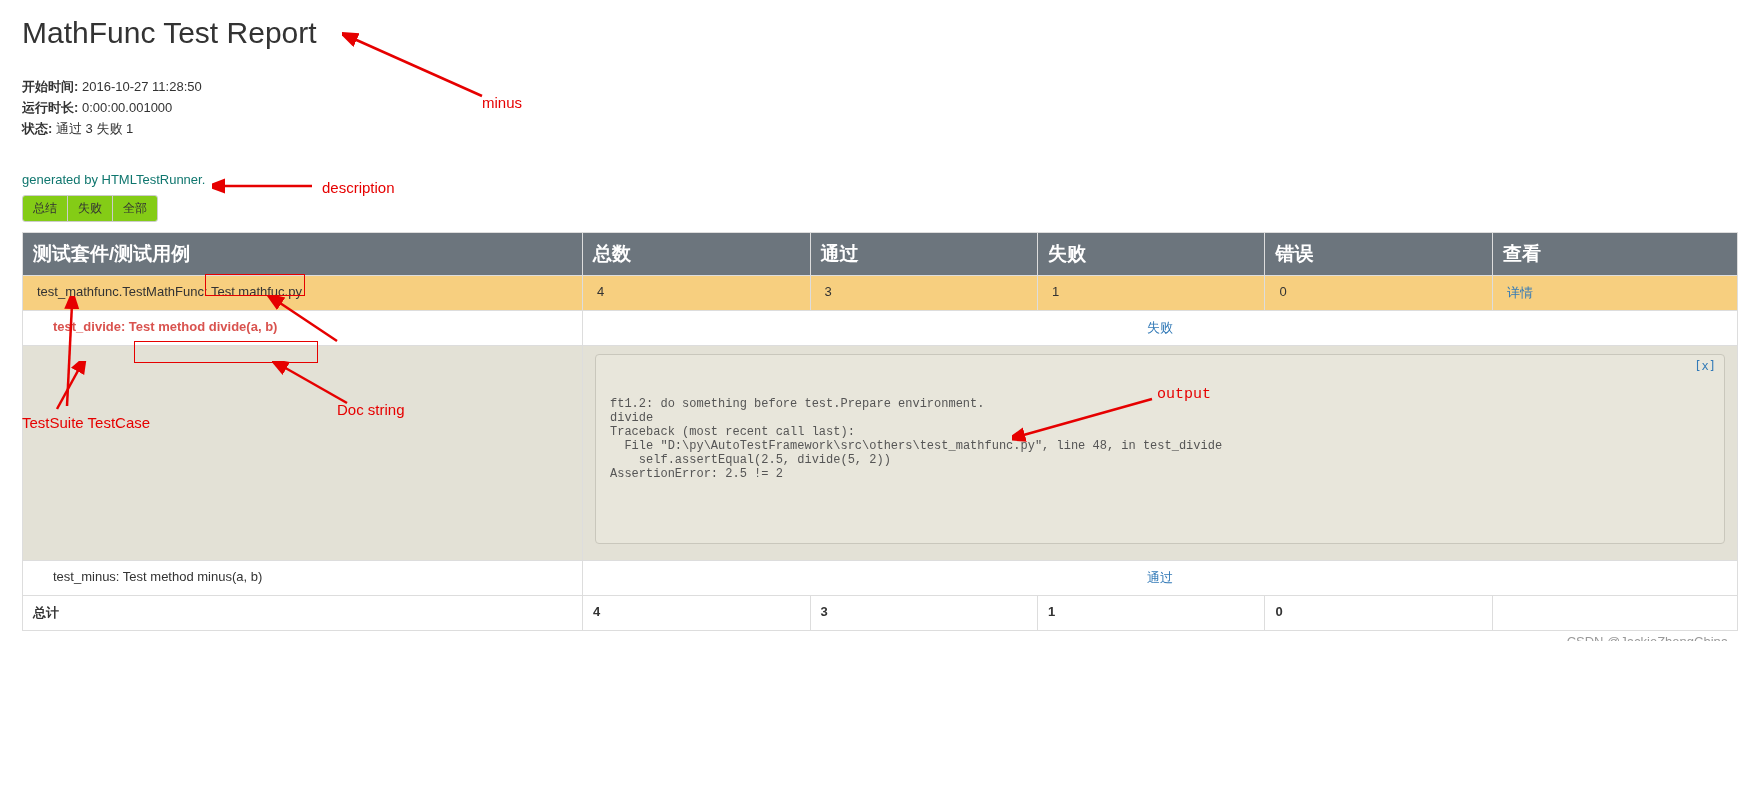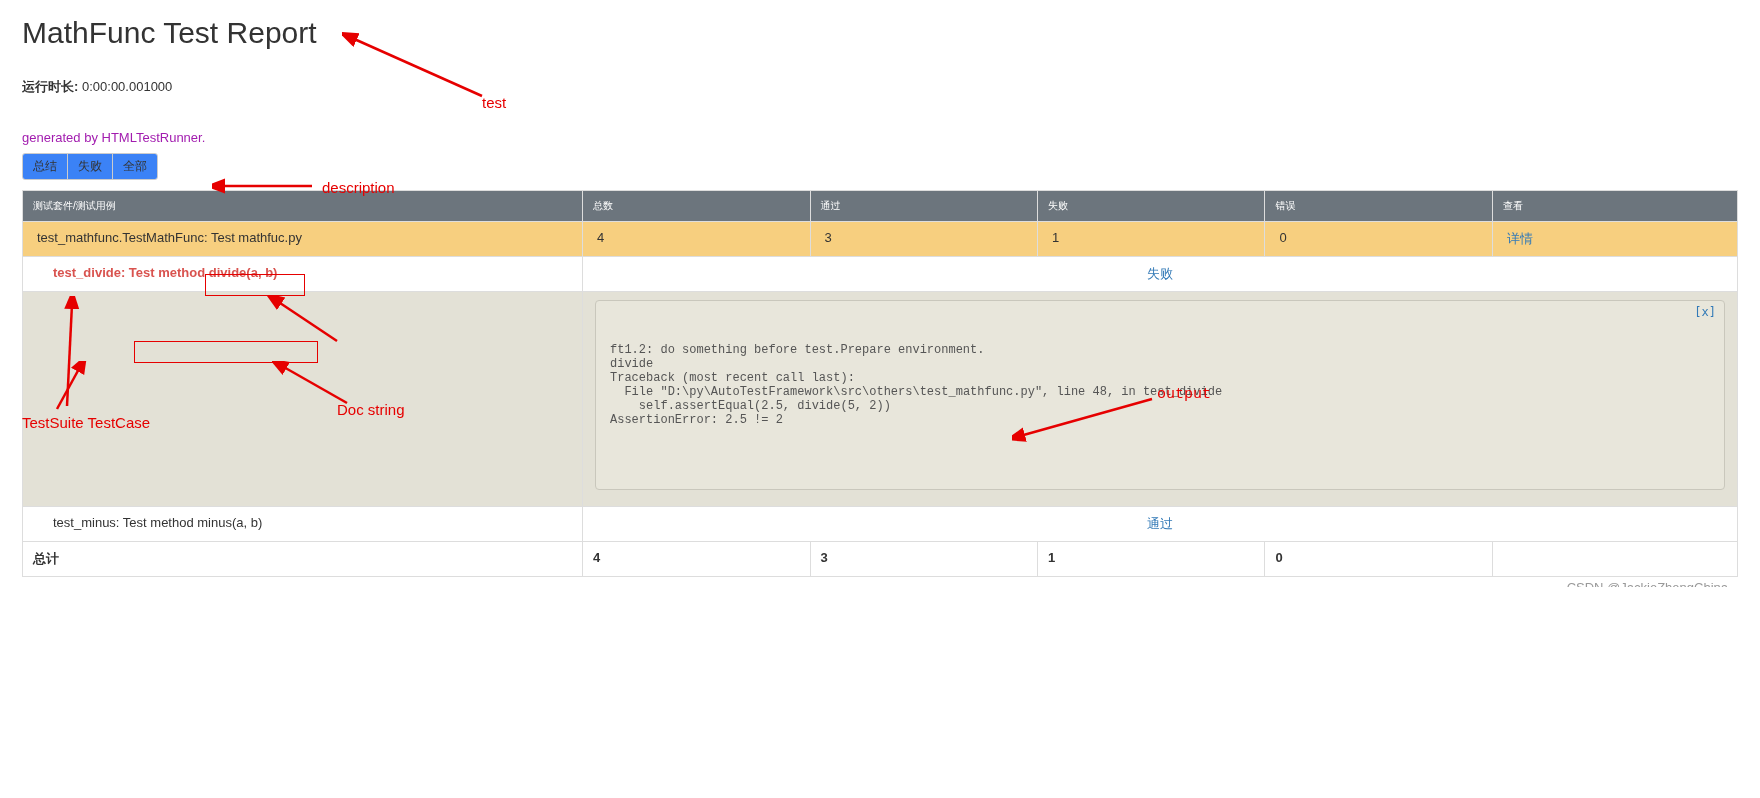--- a/index.html
+++ b/index.html
@@ -1,26 +1,26 @@
 <!DOCTYPE html>
 <html><head>
 <meta charset="utf-8">
 <style>
   * { box-sizing: border-box; }
   body { margin: 0; font-family: Arial, "Microsoft YaHei", sans-serif; font-size: 13px; color: #333; background: #fff; padding: 10px 22px; }
   h1 { font-size: 30px; font-weight: 500; margin: 6px 0 28px 0; }
   .meta-line { margin: 3px 0; }
   .meta-line b { font-weight: bold; }
-  .desc { margin: 34px 0 8px 0; color: #a21caf; }
+  .desc { margin: 34px 0 8px 0; color: #0f766e; }
   .btn-group { display: inline-flex; border: 1px solid #ccc; border-radius: 3px; overflow: hidden; margin-bottom: 10px; }
-  .btn-group button { background: #3b82f6; border: none; border-right: 1px solid #ccc; padding: 4px 10px; font-size: 12px; cursor: pointer; font-family: inherit; color: #333;}
+  .btn-group button { background: #84cc16; border: none; border-right: 1px solid #ccc; padding: 4px 10px; font-size: 12px; cursor: pointer; font-family: inherit; color: #333;}
   .btn-group button:last-child { border-right: none; }
   table { width: 100%; border-collapse: collapse; table-layout: fixed; }
   th, td { text-align: left; padding: 8px 10px; border: 1px solid #ddd; vertical-align: top;}
-  thead th { background: #6c757d; color: #fff; font-weight: normal; font-size: 10px;}
+  thead th { background: #6c757d; color: #fff; font-weight: bold; font-size: 19px;}
   .col-suite { width: 32%; }
   .col-total { width: 13%; }
   .col-pass { width: 13%; }
   .col-fail { width: 13%; }
   .col-error { width: 13%; }
   .col-view { width: 14%; }
   .suite-row td { background: #f7cf7f; padding-left: 14px; }
   .fail-row td { color: #d9534f; font-weight: bold; }
   .indent { padding-left: 30px; }
   .link { color: #337ab7; cursor: pointer; }
@@ -37,22 +37,30 @@
   .wrap { position: relative; }
 </style>
 </head>
 <body>
 
 <div class="wrap">
 
 <h1>MathFunc Test Report</h1>
 
 <div class="meta-line">
+  <b>开始时间:</b>
+  <span>2016-10-27 11:28:50</span>
+</div>
+<div class="meta-line">
   <b>运行时长:</b>
   <span>0:00:00.001000</span>
+</div>
+<div class="meta-line">
+  <b>状态:</b>
+  <span>通过 3 失败 1</span>
 </div>
 
 <div class="desc">generated by HTMLTestRunner.</div>
 
 <div class="btn-group">
   <button>总结</button>
   <button>失败</button>
   <button>全部</button>
 </div>
 
@@ -126,21 +134,21 @@
 
 
 <svg class="arrow" style="left:320px; top:10px;" width="160" height="80">
   <defs>
         <marker id="ah1" markerWidth="10" markerHeight="10" refX="2" refY="3" orient="auto">
           <path d="M0,0 L0,6 L8,3 z" fill="#e60000"></path>
         </marker>
       </defs>
   <line x1="140" y1="70" x2="10" y2="12" stroke="#e60000" stroke-width="2.5" marker-end="url(#ah1)"></line>
 </svg>
-<span class="anno" style="left:460px; top:78px;">test</span>
+<span class="anno" style="left:460px; top:78px;">minus</span>
 
 <svg class="arrow" style="left:190px; top:155px;" width="120" height="30">
   <defs>
         <marker id="ah2" markerWidth="10" markerHeight="10" refX="2" refY="3" orient="auto">
           <path d="M0,0 L0,6 L8,3 z" fill="#e60000"></path>
         </marker>
       </defs>
   <line x1="100" y1="15" x2="8" y2="15" stroke="#e60000" stroke-width="2.5" marker-end="url(#ah2)"></line>
 </svg>
 <span class="anno" style="left:300px; top:163px;">description</span>

